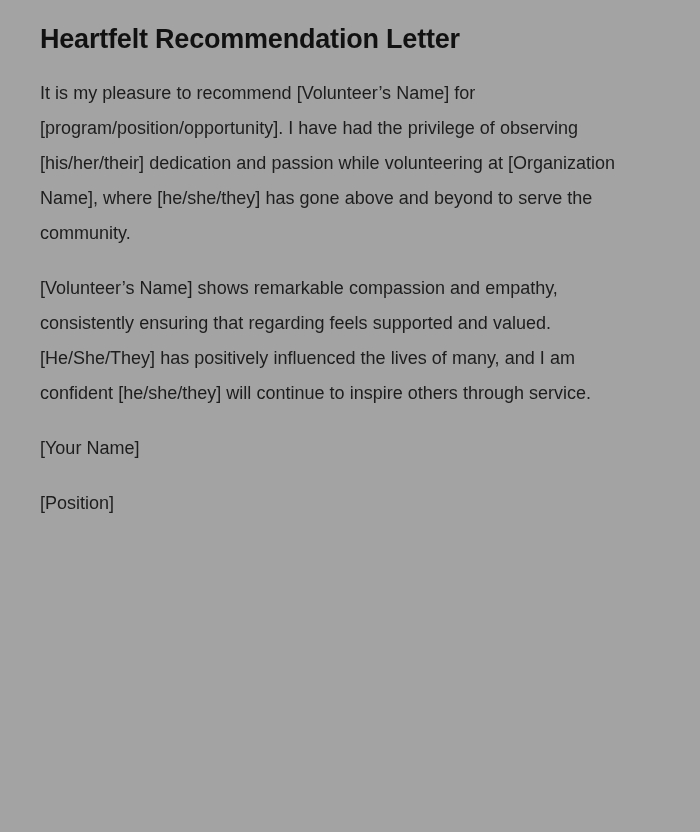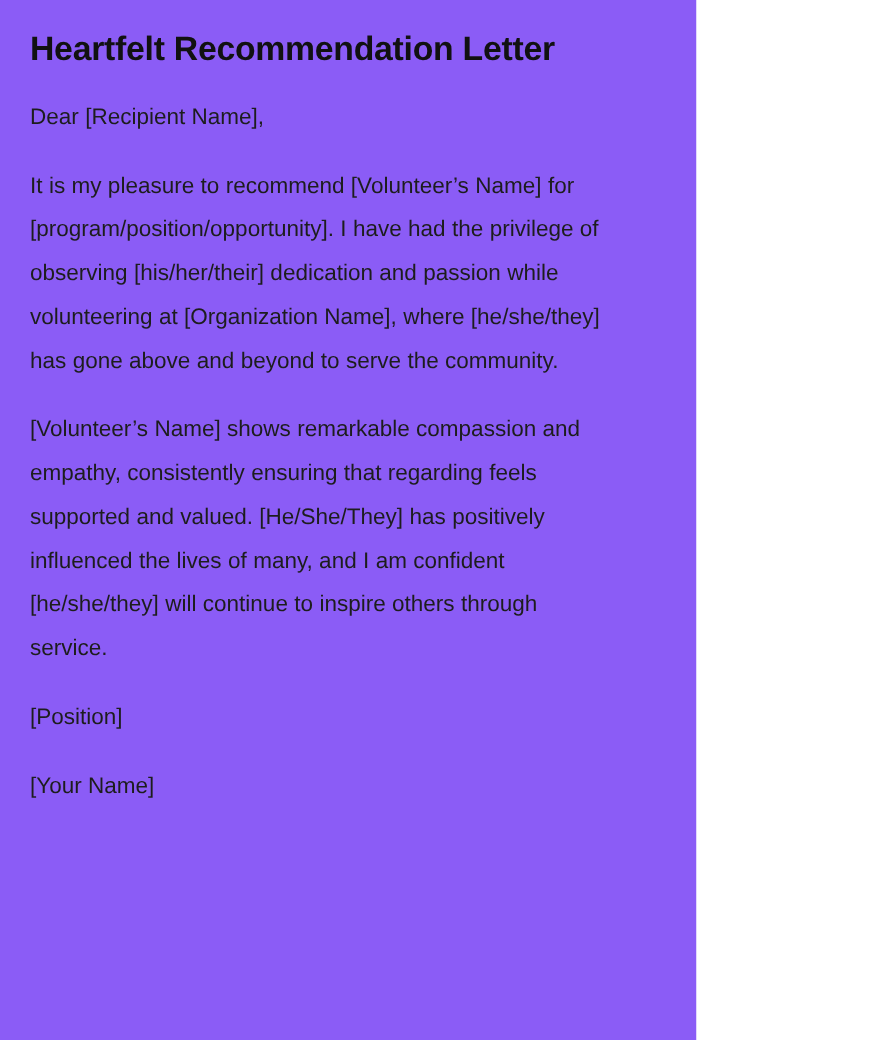--- a/index.html
+++ b/index.html
@@ -10,24 +10,24 @@
     width: 700px;
     height: 832px;
     background: #ffffff;
     font-family: "Liberation Sans", sans-serif;
     color: #1d1d1d;
     overflow: hidden;
   }
 
   .letter {
     box-sizing: border-box;
-    width: 557px;
+    width: 700px;
     height: 832px;
-    padding: 22px 62px 0 24px;
-    background: #8b5cf6;
+    padding: 22px 62px 0 40px;
+    background: #a3a3a3;
   }
 
   .letter-title {
     font-size: 27px;
     font-weight: bold;
     line-height: 1.28;
     letter-spacing: -0.2px;
     color: #111111;
     margin: 0 0 19px 0;
   }
@@ -58,26 +58,25 @@
 </style>
 </head>
 <body>
 
 <div class="letter">
 
   <h1 class="letter-title">Heartfelt Recommendation Letter</h1>
 
   <div class="letter-body">
 
-    <p class="letter-paragraph salutation">Dear [Recipient Name],</p>
 
     <p class="letter-paragraph">It is my pleasure to recommend [Volunteer’s Name] for [program/position/opportunity]. I have had the privilege of observing [his/her/their] dedication and passion while volunteering at [Organization Name], where [he/she/they] has gone above and beyond to serve the community.</p>
 
     <p class="letter-paragraph">[Volunteer’s Name] shows remarkable compassion and empathy, consistently ensuring that regarding feels supported and valued. [He/She/They] has positively influenced the lives of many, and I am confident [he/she/they] will continue to inspire others through service.</p>
 
 
 
+    <p class="letter-paragraph signature-name">[Your Name]</p>
+
     <p class="letter-paragraph signature-position">[Position]</p>
-
-    <p class="letter-paragraph signature-name">[Your Name]</p>
 
   </div>
 </div>
 
 </body></html>

